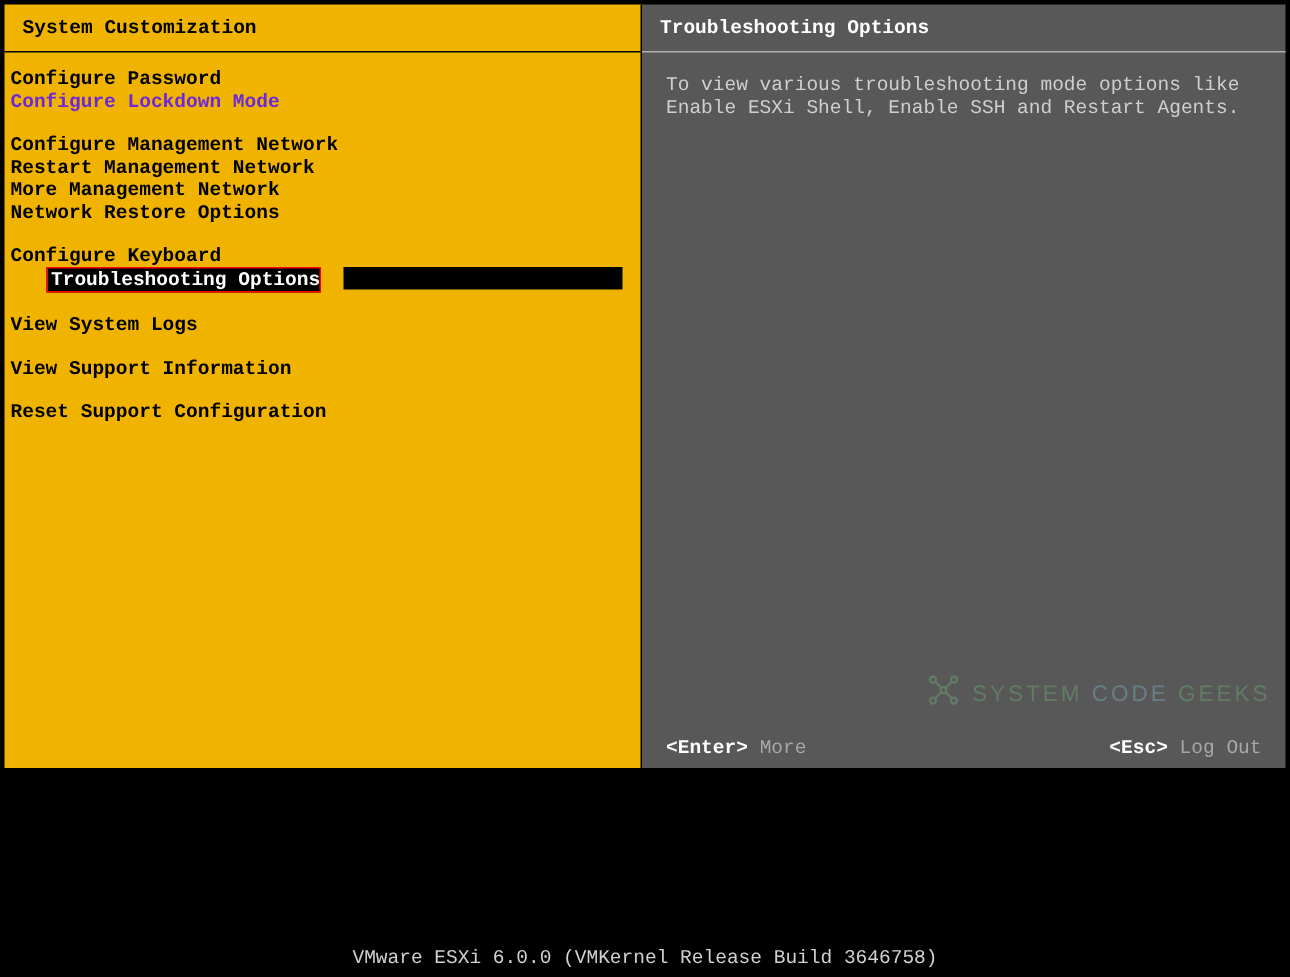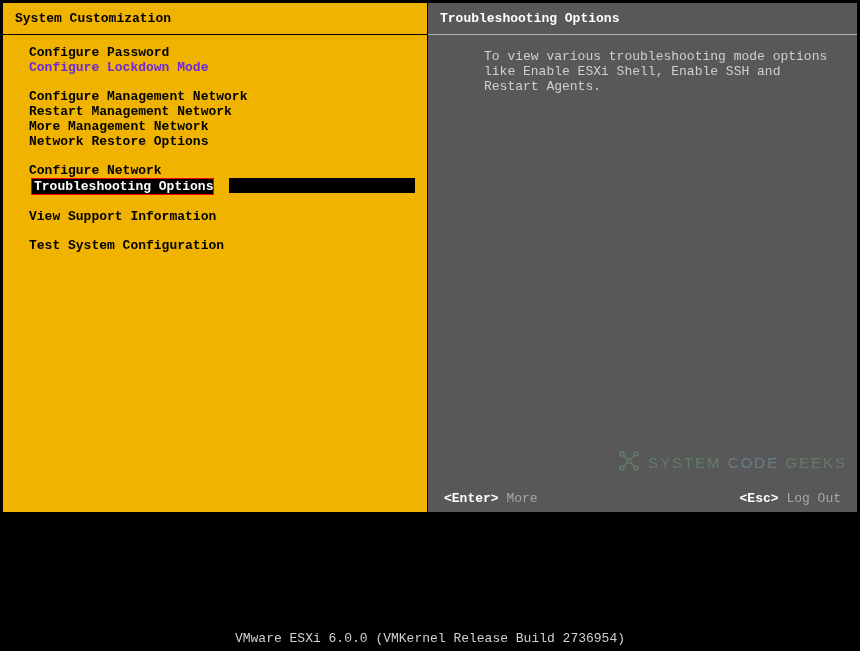--- a/index.html
+++ b/index.html
@@ -61,21 +61,21 @@
     border-top: 1px solid #b0b0b0;
     margin: 0;
   }
   .menu {
     padding: 10px 0 0 0;
   }
   .menu-group {
     margin-bottom: 14px;
   }
   .menu-item {
-    padding: 0 26px;
+    padding: 0 4px;
     line-height: 15px;
     font-weight: bold;
     white-space: nowrap;
   }
   .dim {
     color: #6d28d9;
     font-weight: bold;
   }
   .selected {
     background: #000;
@@ -85,21 +85,20 @@
     line-height: 15px;
     font-weight: bold;
     border: 1px solid #ff0000;
     box-sizing: border-box;
     display: inline-block;
   }
   .right-desc {
     padding: 14px 16px;
     color: #cfcfcf;
     line-height: 15px;
-    margin-left: 40px;
   }
   .footer-keys {
     position: absolute;
     bottom: 6px;
     left: 0;
     width: 429px;
     display: flex;
     justify-content: space-between;
     padding: 0 16px;
     box-sizing: border-box;
@@ -154,31 +153,34 @@
             <div class="menu-item">Configure Password</div>
             <div class="menu-item dim">Configure Lockdown Mode</div>
           </div>
           <div class="menu-group">
             <div class="menu-item">Configure Management Network</div>
             <div class="menu-item">Restart Management Network</div>
             <div class="menu-item">More Management Network</div>
             <div class="menu-item">Network Restore Options</div>
           </div>
           <div class="menu-group">
-            <div class="menu-item">Configure Network</div>
+            <div class="menu-item">Configure Keyboard</div>
             <div style="display: flex; align-items: stretch; padding-left: 14px;">
               <span class="selected">Troubleshooting Options</span>
               <div style="background: rgb(0, 0, 0); flex: 1 1 0%; height: 15px; margin-right: 12px; margin-left: -1px;"></div>
             </div>
           </div>
           <div class="menu-group">
+            <div class="menu-item">View System Logs</div>
+          </div>
+          <div class="menu-group">
             <div class="menu-item">View Support Information</div>
           </div>
           <div class="menu-group">
-            <div class="menu-item">Test System Configuration</div>
+            <div class="menu-item">Reset Support Configuration</div>
           </div>
         </div>
     </div>
     <div class="right">
       <div class="right-title">Troubleshooting Options</div>
       <hr class="hr-right">
       <div class="right-desc">To view various troubleshooting mode options like Enable ESXi Shell, Enable SSH and Restart Agents.</div>
 
       <div class="watermark">
         <span class="icon">
@@ -198,14 +200,14 @@
         </span>
         <span class="w1">SYSTEM</span>&nbsp;<span class="w2">CODE</span>&nbsp;<span class="w3">GEEKS</span>
       </div>
 
       <div class="footer-keys">
         <span><b>&lt;Enter&gt;</b> <span>More</span></span>
         <span><b>&lt;Esc&gt;</b> <span>Log Out</span></span>
       </div>
     </div>
   </div>
-  <div class="bottom-bar">VMware ESXi 6.0.0 (VMKernel Release Build 2736954)</div>
+  <div class="bottom-bar">VMware ESXi 6.0.0 (VMKernel Release Build 3646758)</div>
 </div>
 
 </body></html>

